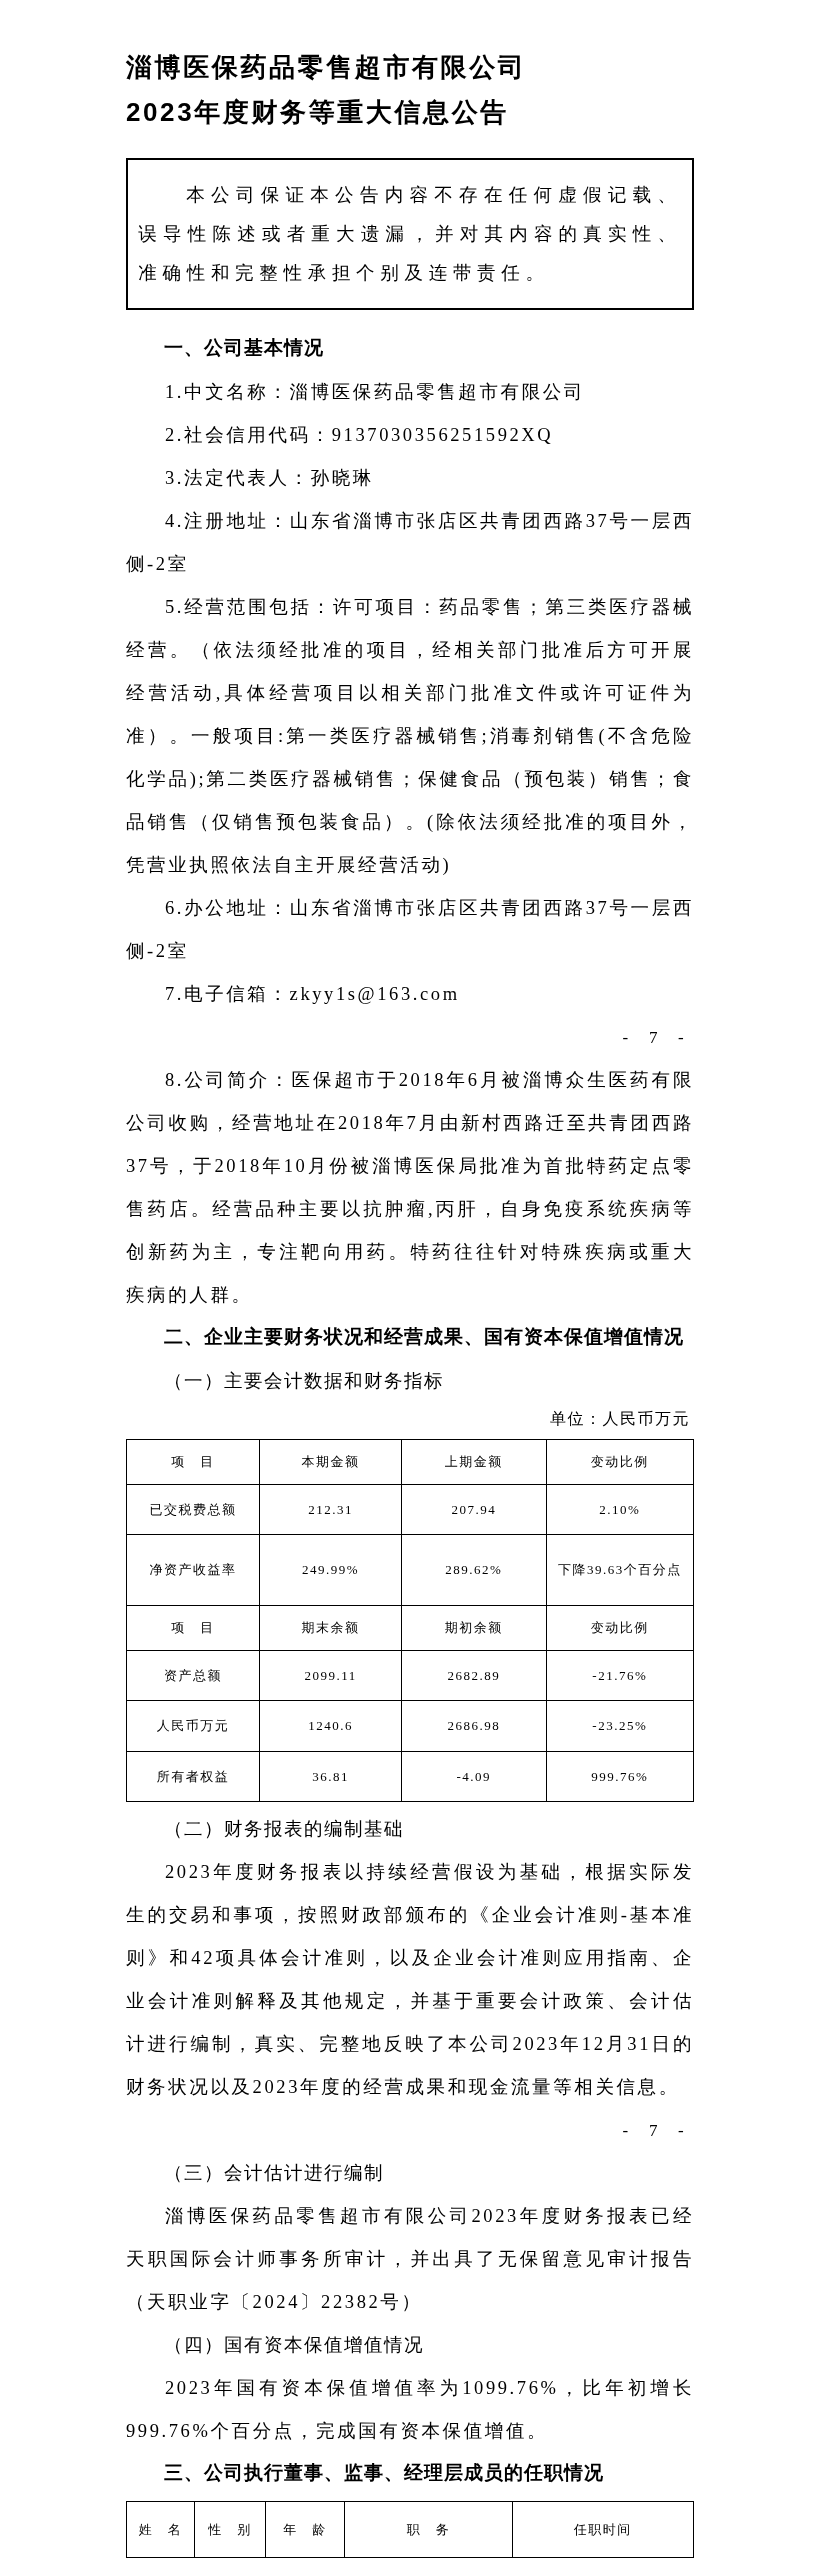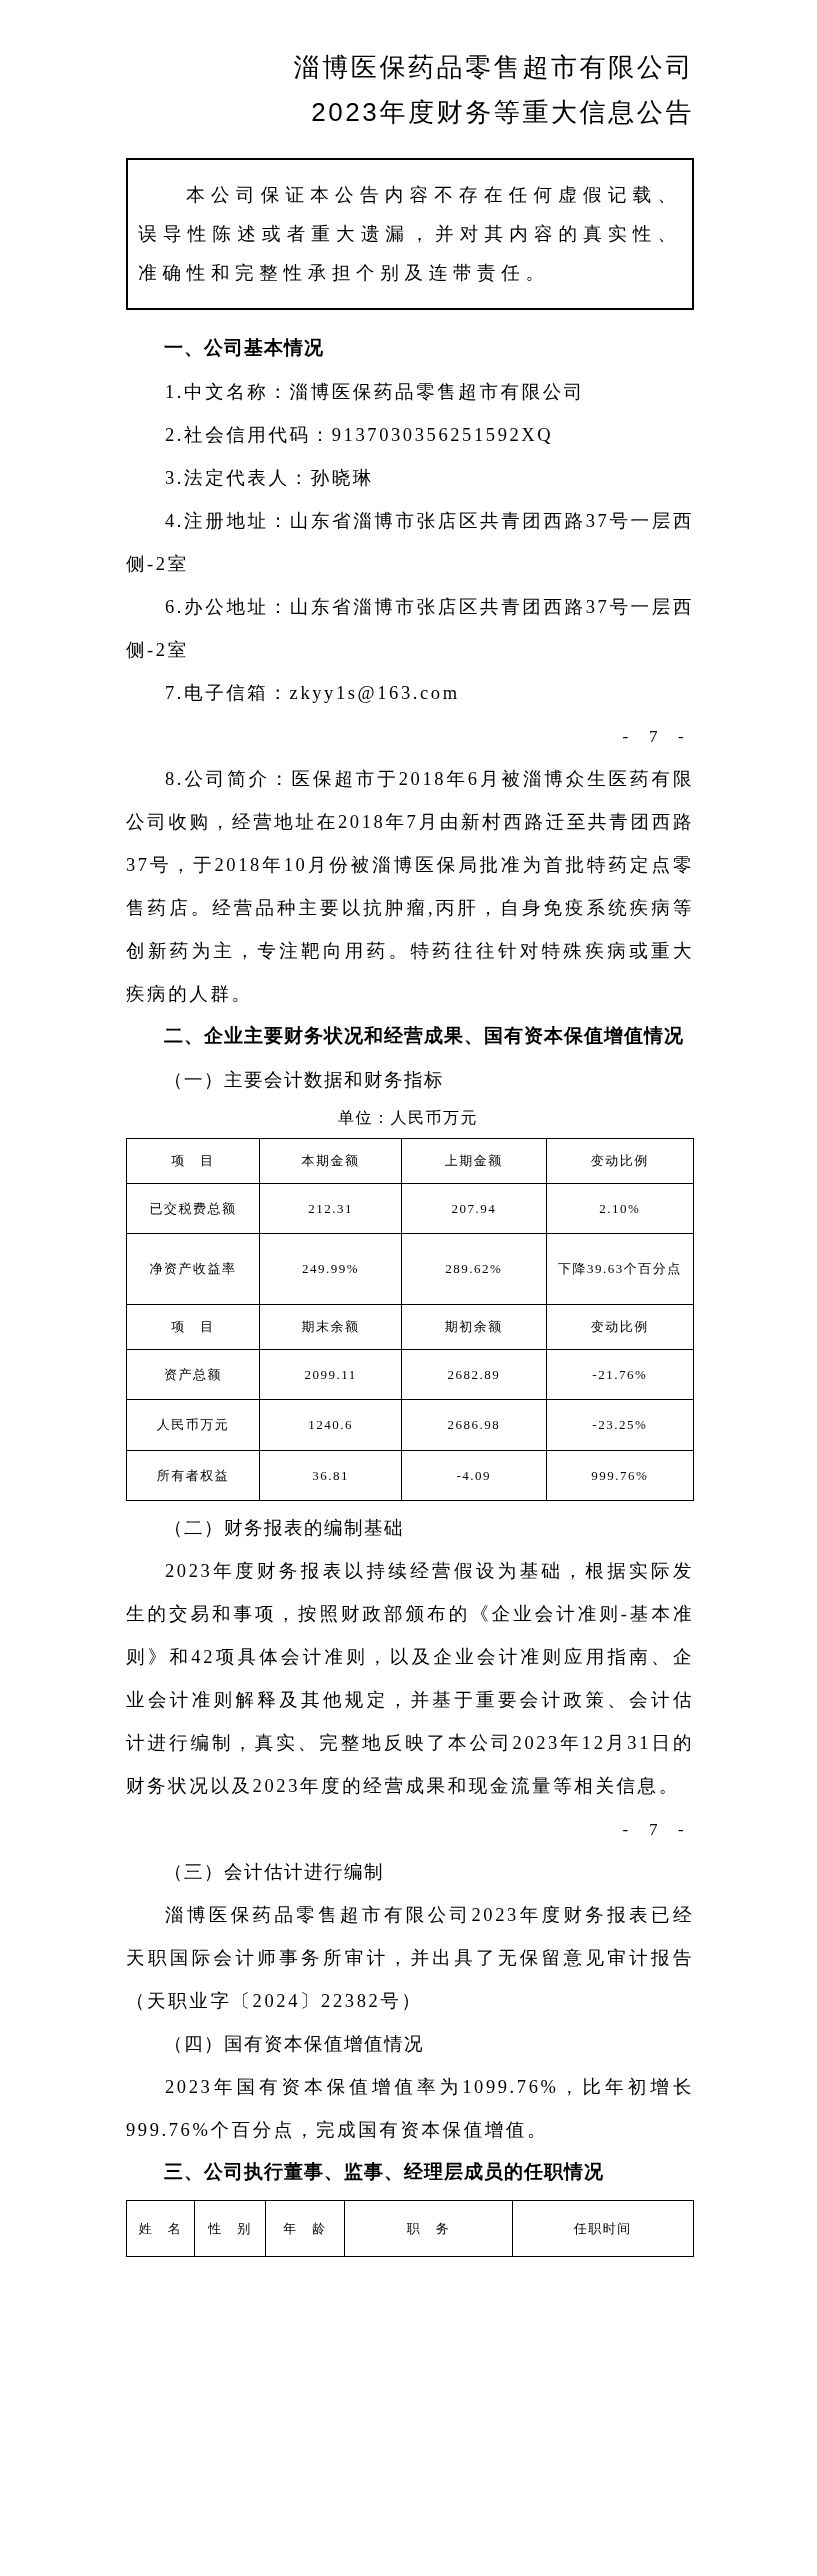--- a/index.html
+++ b/index.html
@@ -1,28 +1,28 @@
 <!DOCTYPE html>
 <html style="font-size:8.2px"><head>
 <meta charset="utf-8">
 <style>
   html, body { margin:0; padding:0; background:#ffffff; }
   body { width:818px; font-family:"Liberation Serif", serif; color:#000; }
   .page { box-sizing:border-box; width:818px; min-height:3966px; padding:45px 124px 62px 126px; background:#fff; }
-  .title-line { text-align:right; font-family:"Liberation Sans", sans-serif; font-weight:normal;
+  .title-line { text-align:left; font-family:"Liberation Sans", sans-serif; font-weight:bold;
                 font-size:26px; line-height:45px; letter-spacing:2.6px; }
   .notice-box { border:2.1px solid #000; margin:23px 0 17.5px 0; padding:15.5px 10.3px;
                 font-size:18.5px; line-height:39px; letter-spacing:5.7px;
                 text-align:justify; text-indent:48px; }
   .h-main { font-family:Liberation Mono, monospace; font-weight:bold; font-size:19px;
             line-height:43px; letter-spacing:1px; text-indent:38px; text-align:justify; }
   .h-sub  { font-size:18.5px; line-height:43px; letter-spacing:1.5px; text-indent:38px; text-align:justify; }
   .para   { font-size:18.5px; line-height:43px; letter-spacing:2.6px; text-align:justify; text-indent:39px; }
   .pgnum  { text-align:right; font-size:17px; line-height:43px; letter-spacing:8.2px; padding-right:2.1px; }
-  .unit   { text-align:center; font-size:16px; line-height:32px; letter-spacing:1.5px; padding-right:4.1px; }
+  .unit   { text-align:right; font-size:16px; line-height:32px; letter-spacing:1.5px; padding-right:4.1px; }
   table.doc-table { width:100%; border-collapse:collapse; margin:4.1px 0 6.2px 0; }
   table.doc-table td { border:1.5px solid #000; text-align:center; vertical-align:middle;
                        font-size:13px; letter-spacing:1.5px; line-height:30px; padding:6.2px 4.1px; }
   tr.row-h  td { height:32px; }
   tr.row-n  td { height:37px; }
   tr.row-t  td { height:57px; }
   table.dir-table td { line-height:31px; }
   tr.drow-h td { height:43px; font-family:"Liberation Sans", sans-serif; }
   .c1 { width:23.5%; } .c2 { width:25%; } .c3 { width:25.5%; } .c4 { width:26%; }
   .d1 { width:12%; } .d2 { width:12.5%; } .d3 { width:14%; } .d4 { width:29.5%; } .d5 { width:32%; }
@@ -37,20 +37,21 @@
 
   <div class="notice-box">
     <span>本公司保证本公告内容不存在任何虚假记载、误导性陈述或者重大遗漏，并对其内容的真实性、准确性和完整性承担个别及连带责任。</span>
   </div>
 
   <div class="h-main">一、公司基本情况</div>
   <div class="para">1.中文名称：淄博医保药品零售超市有限公司</div>
   <div class="para">2.社会信用代码：9137030356251592XQ</div>
   <div class="para">3.法定代表人：孙晓琳</div>
   <div class="para">4.注册地址：山东省淄博市张店区共青团西路37号一层西侧-2室</div>
+  <div class="para">5.经营范围包括：许可项目：药品零售；第三类医疗器械经营。（依法须经批准的项目，经相关部门批准后方可开展经营活动,具体经营项目以相关部门批准文件或许可证件为准）。一般项目:第一类医疗器械销售;消毒剂销售(不含危险化学品);第二类医疗器械销售；保健食品（预包装）销售；食品销售（仅销售预包装食品）。(除依法须经批准的项目外，凭营业执照依法自主开展经营活动)</div>
   <div class="para">6.办公地址：山东省淄博市张店区共青团西路37号一层西侧-2室</div>
   <div class="para">7.电子信箱：zkyy1s@163.com</div>
   <div class="pgnum">- 7 -</div>
   <div class="para">8.公司简介：医保超市于2018年6月被淄博众生医药有限公司收购，经营地址在2018年7月由新村西路迁至共青团西路37号，于2018年10月份被淄博医保局批准为首批特药定点零售药店。经营品种主要以抗肿瘤,丙肝，自身免疫系统疾病等创新药为主，专注靶向用药。特药往往针对特殊疾病或重大疾病的人群。</div>
 
   <div class="h-main">二、企业主要财务状况和经营成果、国有资本保值增值情况</div>
   <div class="h-sub">（一）主要会计数据和财务指标</div>
   <div class="unit">单位：人民币万元</div>
 
   <table class="doc-table fin-table">

